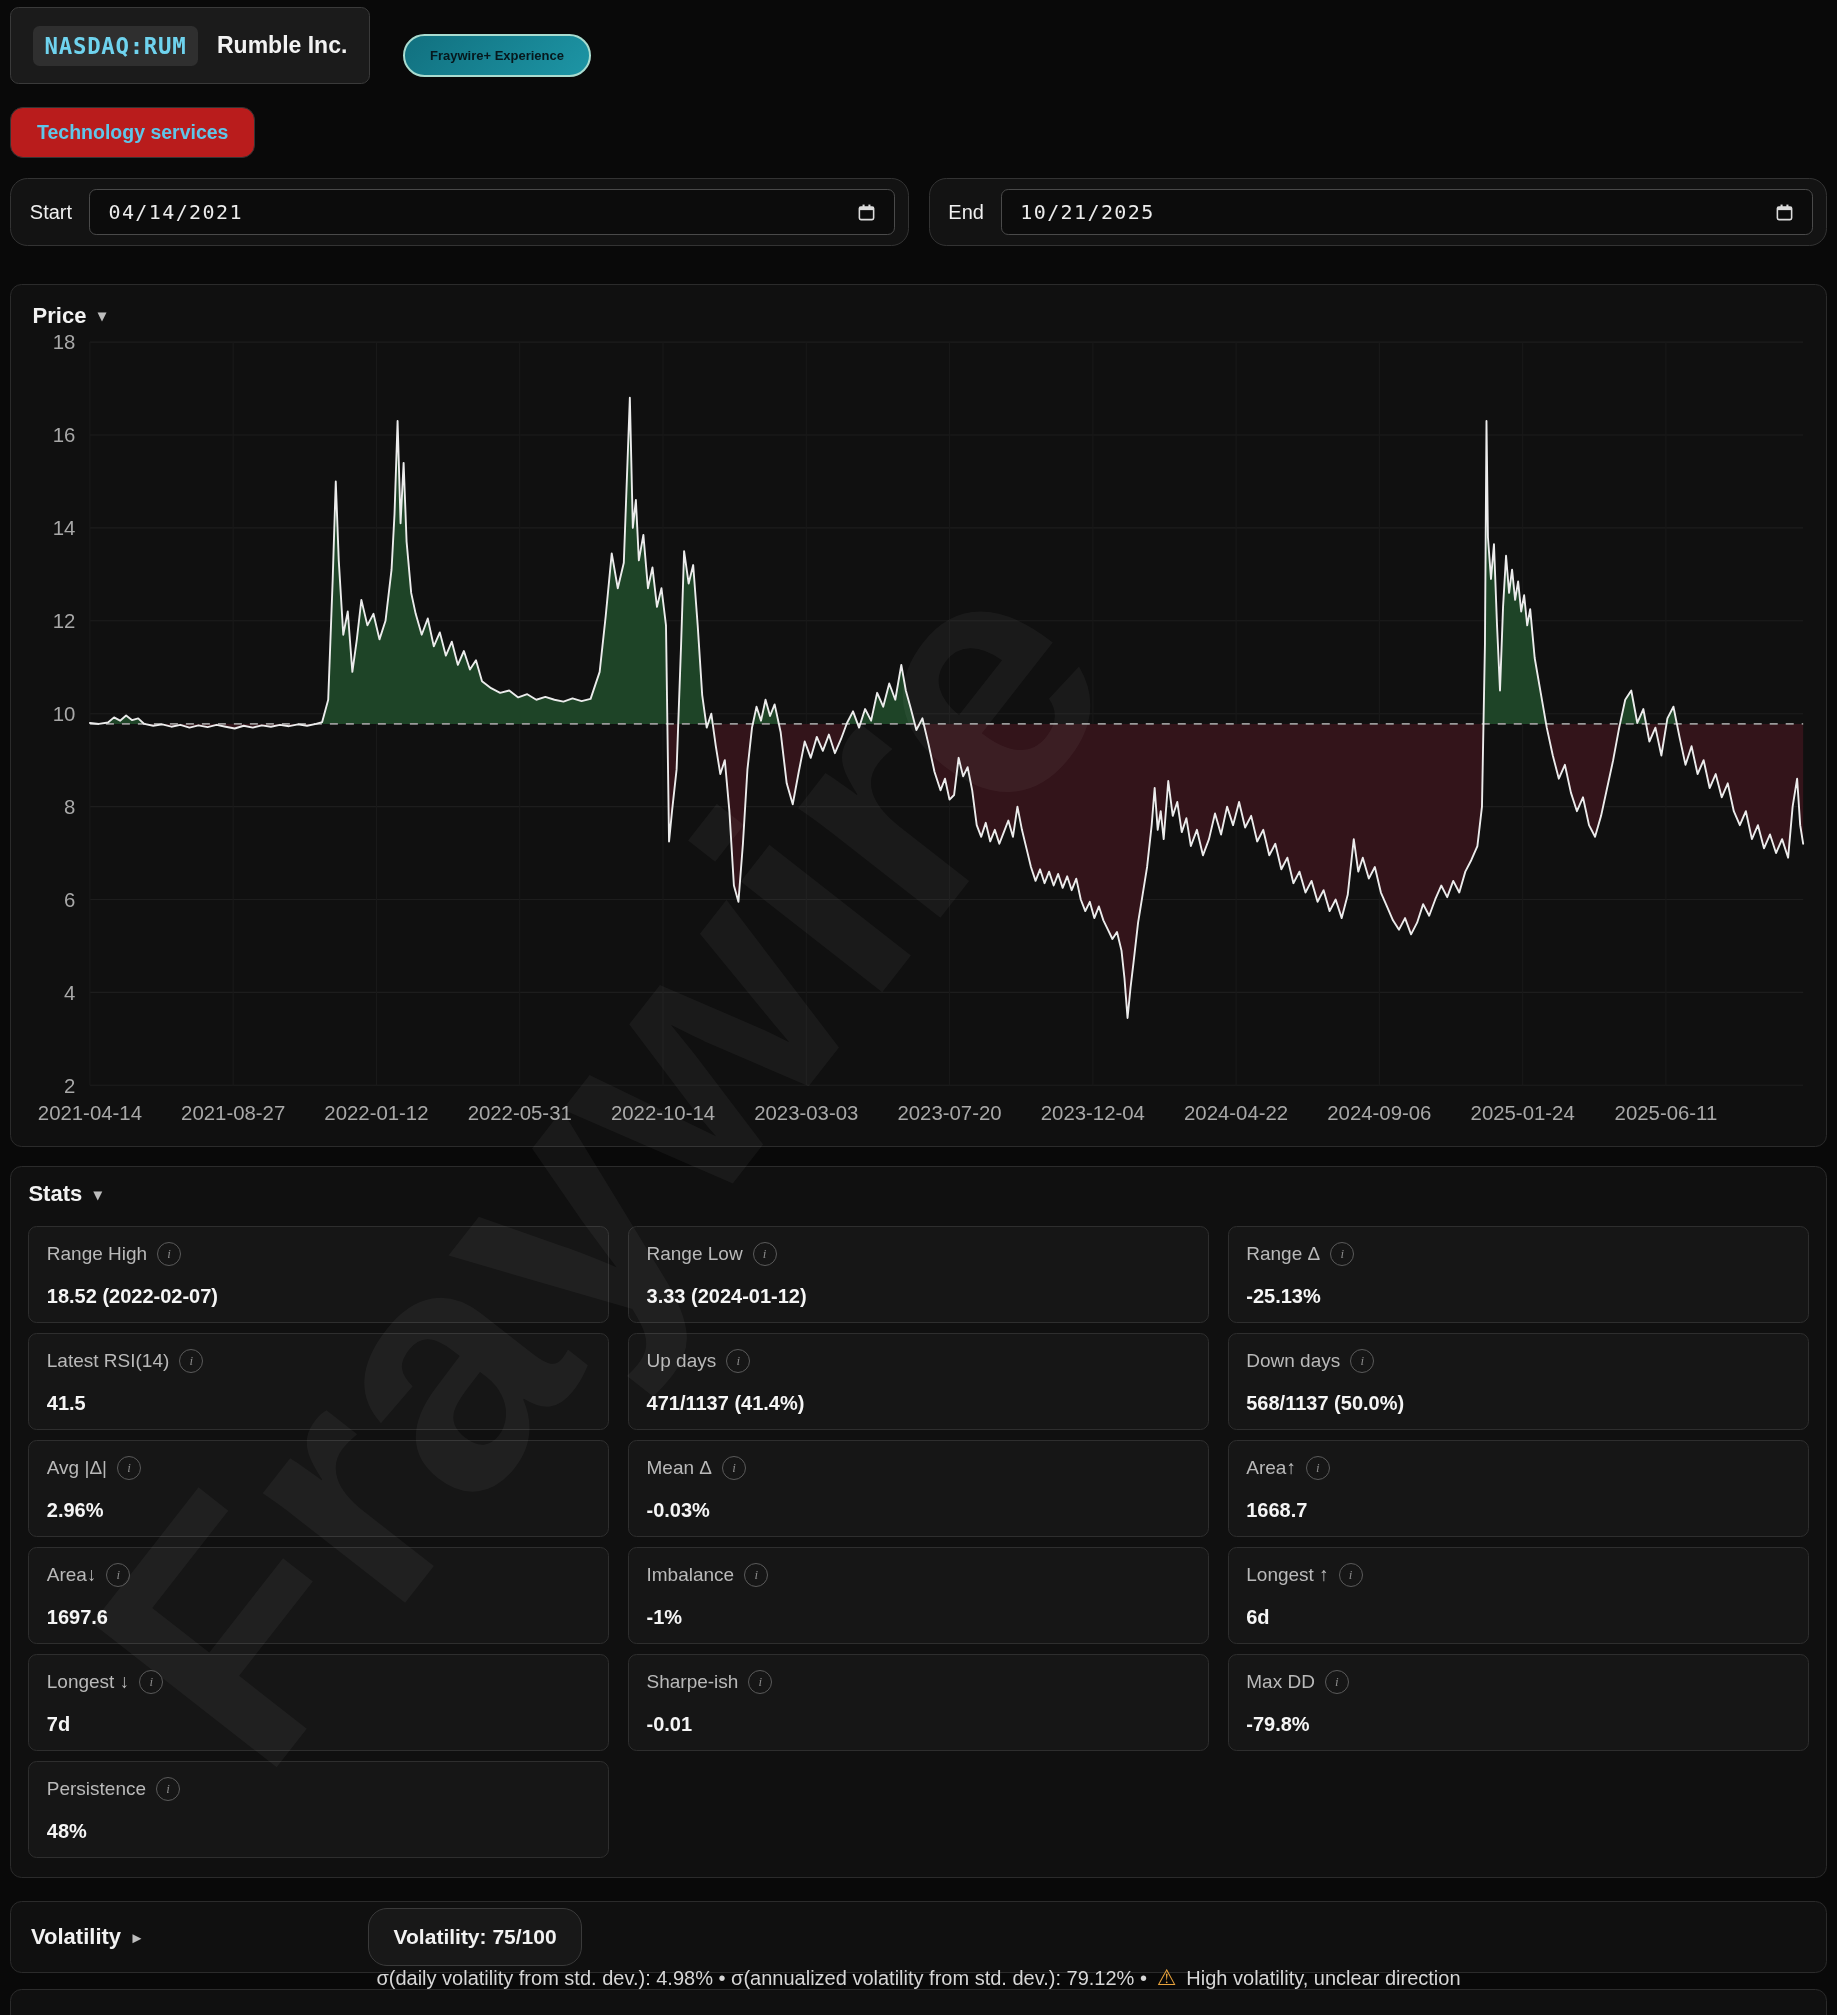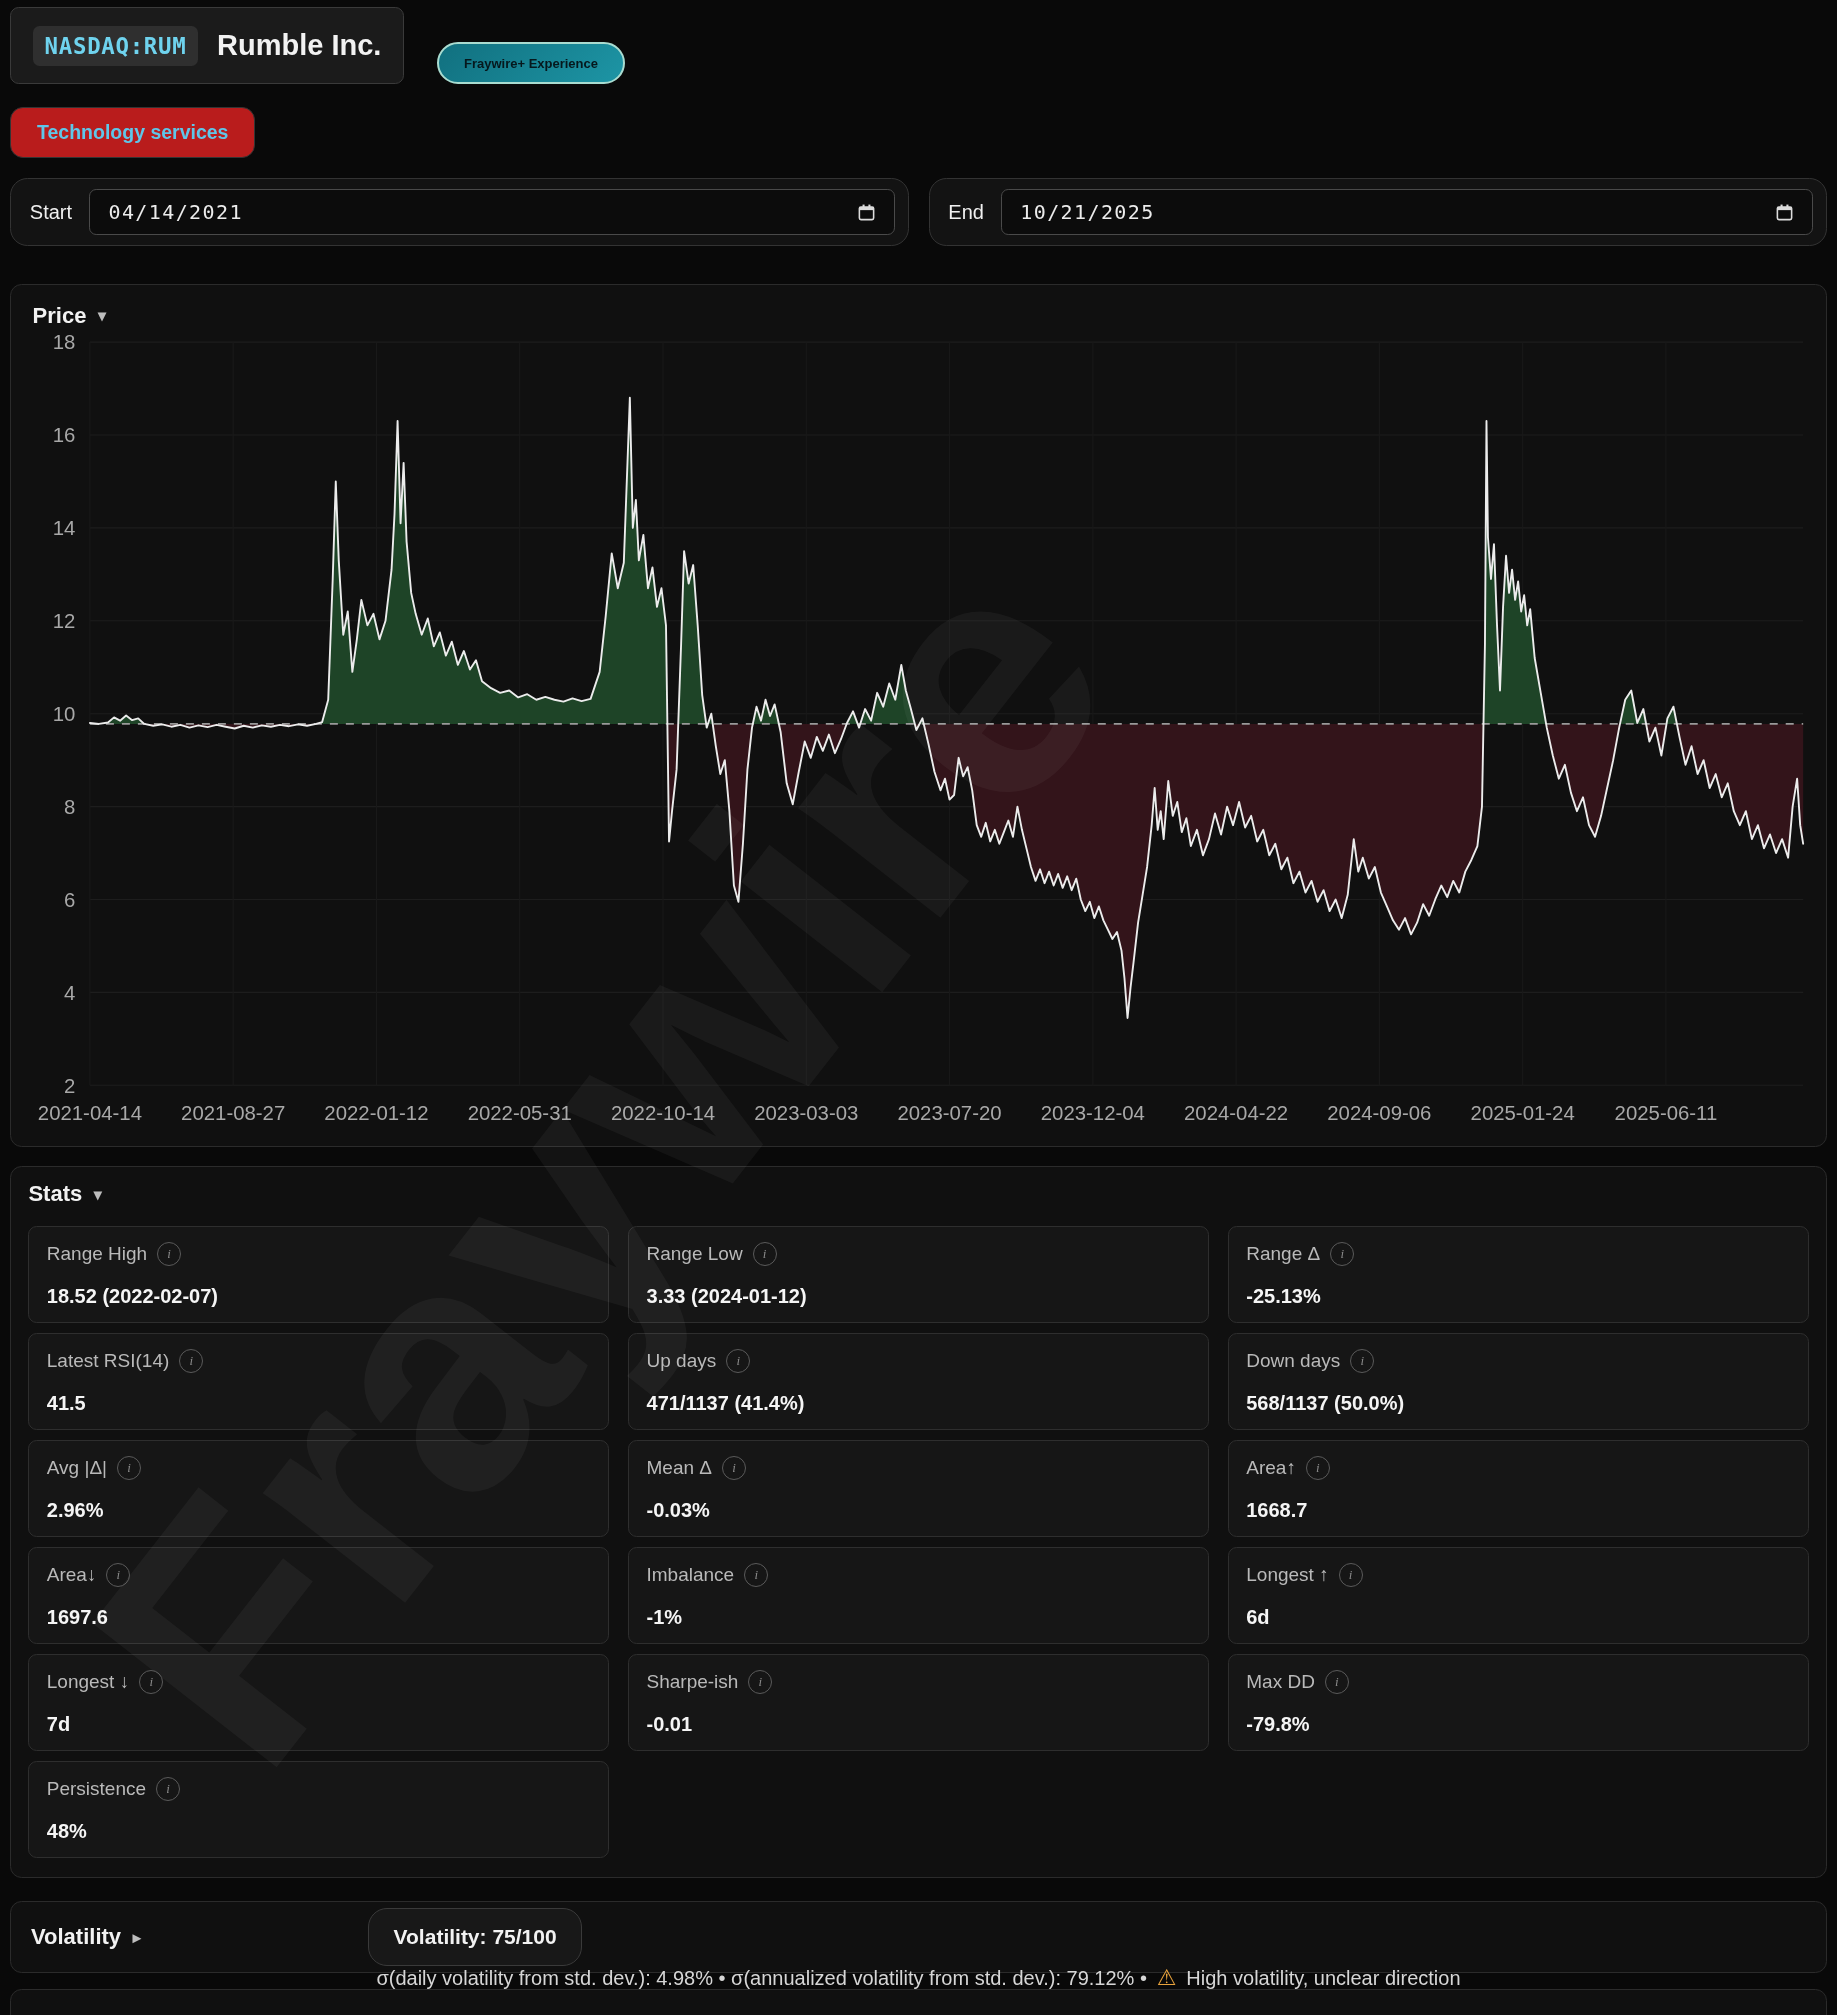--- a/index.html
+++ b/index.html
@@ -1,27 +1,27 @@
 <!DOCTYPE html>
 <html style="font-size:11.6px"><head>
 <meta charset="utf-8">
 <style>
   html,body{margin:0;padding:0;background:#090909;}
   body{width:1837px;height:2015px;position:relative;overflow:hidden;
        font-family:"Liberation Sans",sans-serif;color:#e8e8e8;}
   .page{padding:7.2px 10px;display:flex;flex-direction:column;position:relative;z-index:1;}
 
   
-  .header-row{display:flex;align-items:flex-end;gap:33px;}
+  .header-row{display:flex;align-items:center;gap:33px;}
   .ticker-card{display:inline-flex;align-items:center;gap:19px;background:#1b1b1b;
     border:0.7px solid #3a3a3a;border-radius:8.7px;padding:17.4px 22px;}
   .ticker-badge{background:#2f2f2f;border-radius:6.5px;padding:7.2px 11.6px;
     font-family:"DejaVu Sans Mono",monospace;font-weight:700;font-size:22.4px;
     color:#6fd3ee;letter-spacing:0.7px;}
-  .company-name{font-size:29px;font-weight:600;color:#f2f2f2;}
+  .company-name{font-size:23px;font-weight:600;color:#f2f2f2;}
   .fraywire-pill{margin-top:19.5px;border-radius:723px;padding:11.6px 24.6px;font-size:13px;font-weight:600;
     color:#06181d;background:linear-gradient(135deg,#11707f 0%,#1d95a5 100%);
     border:2.2px solid #a9dcd0;cursor:pointer;font-family:"Liberation Sans",sans-serif;}
   .sector-row{margin-top:23px;}
   .sector-chip{display:inline-block;background:#b91c1c;border:0.7px solid #343434;border-radius:13px;
     padding:13px 26px;font-size:19.5px;font-weight:600;color:#5fc6e9;}
 
   
   .date-row{display:flex;gap:20px;margin-top:20px;}
   .date-field{flex:1;display:flex;align-items:center;gap:17.4px;background:#131313;

